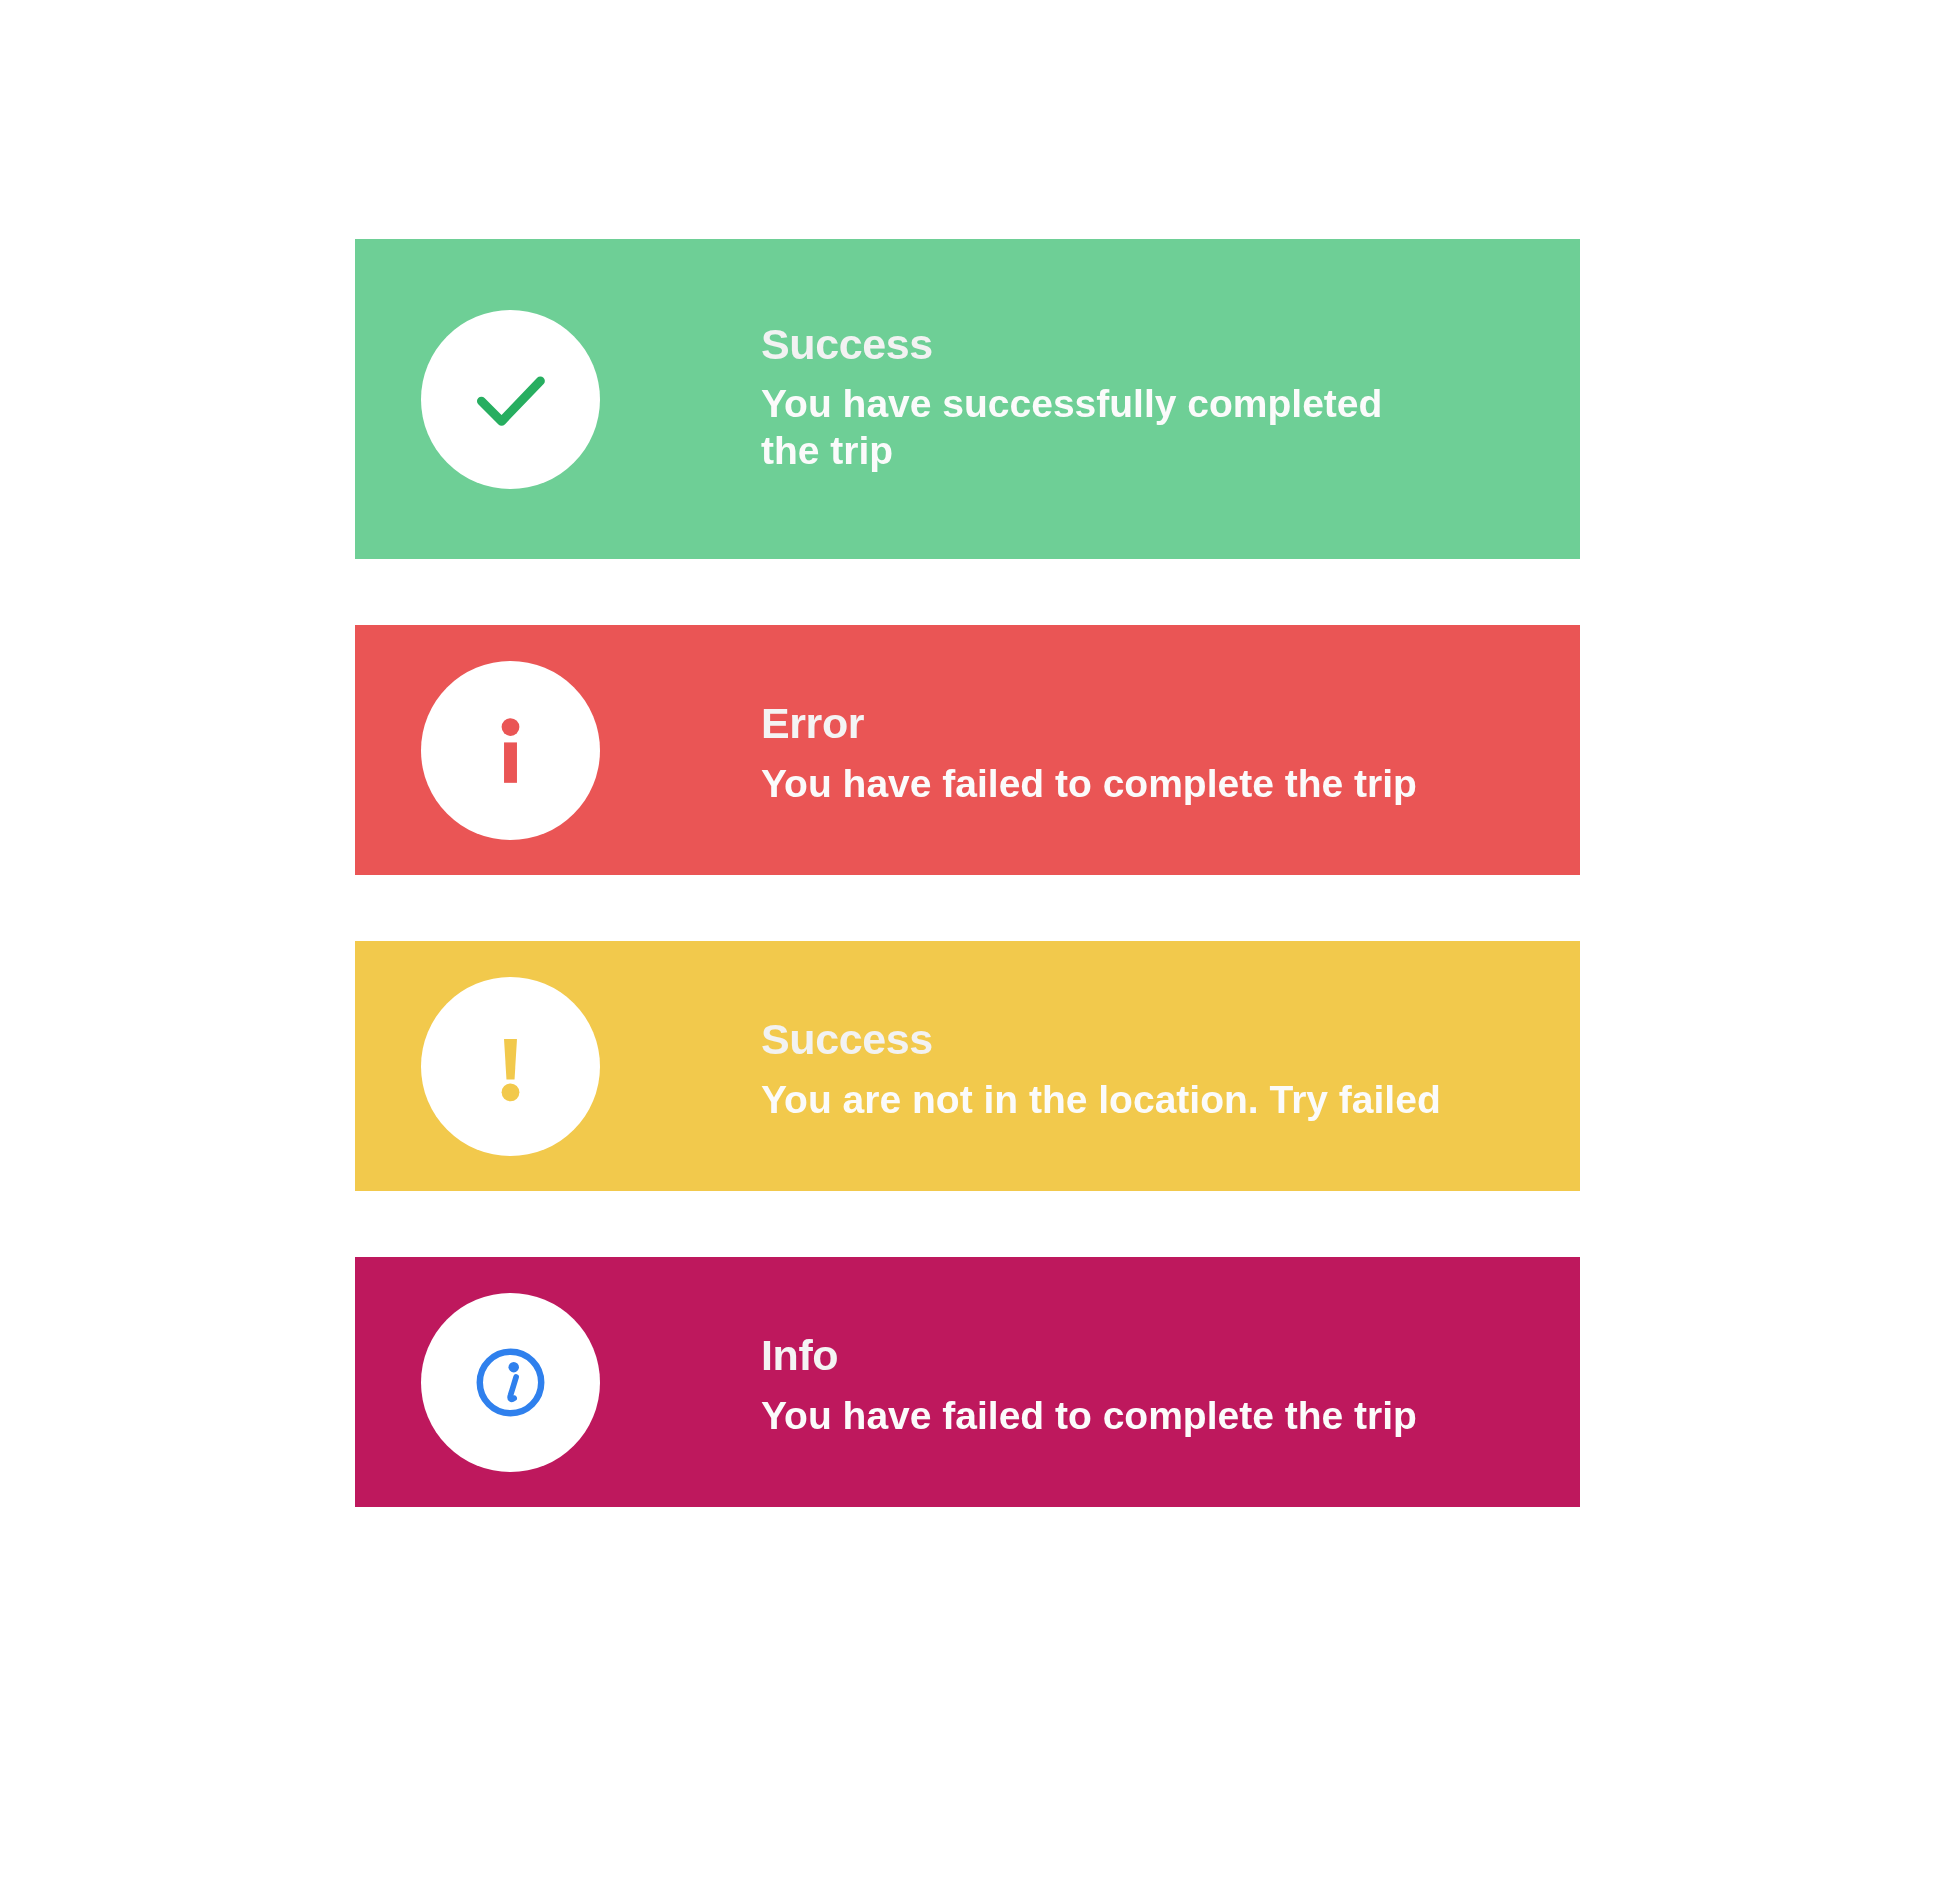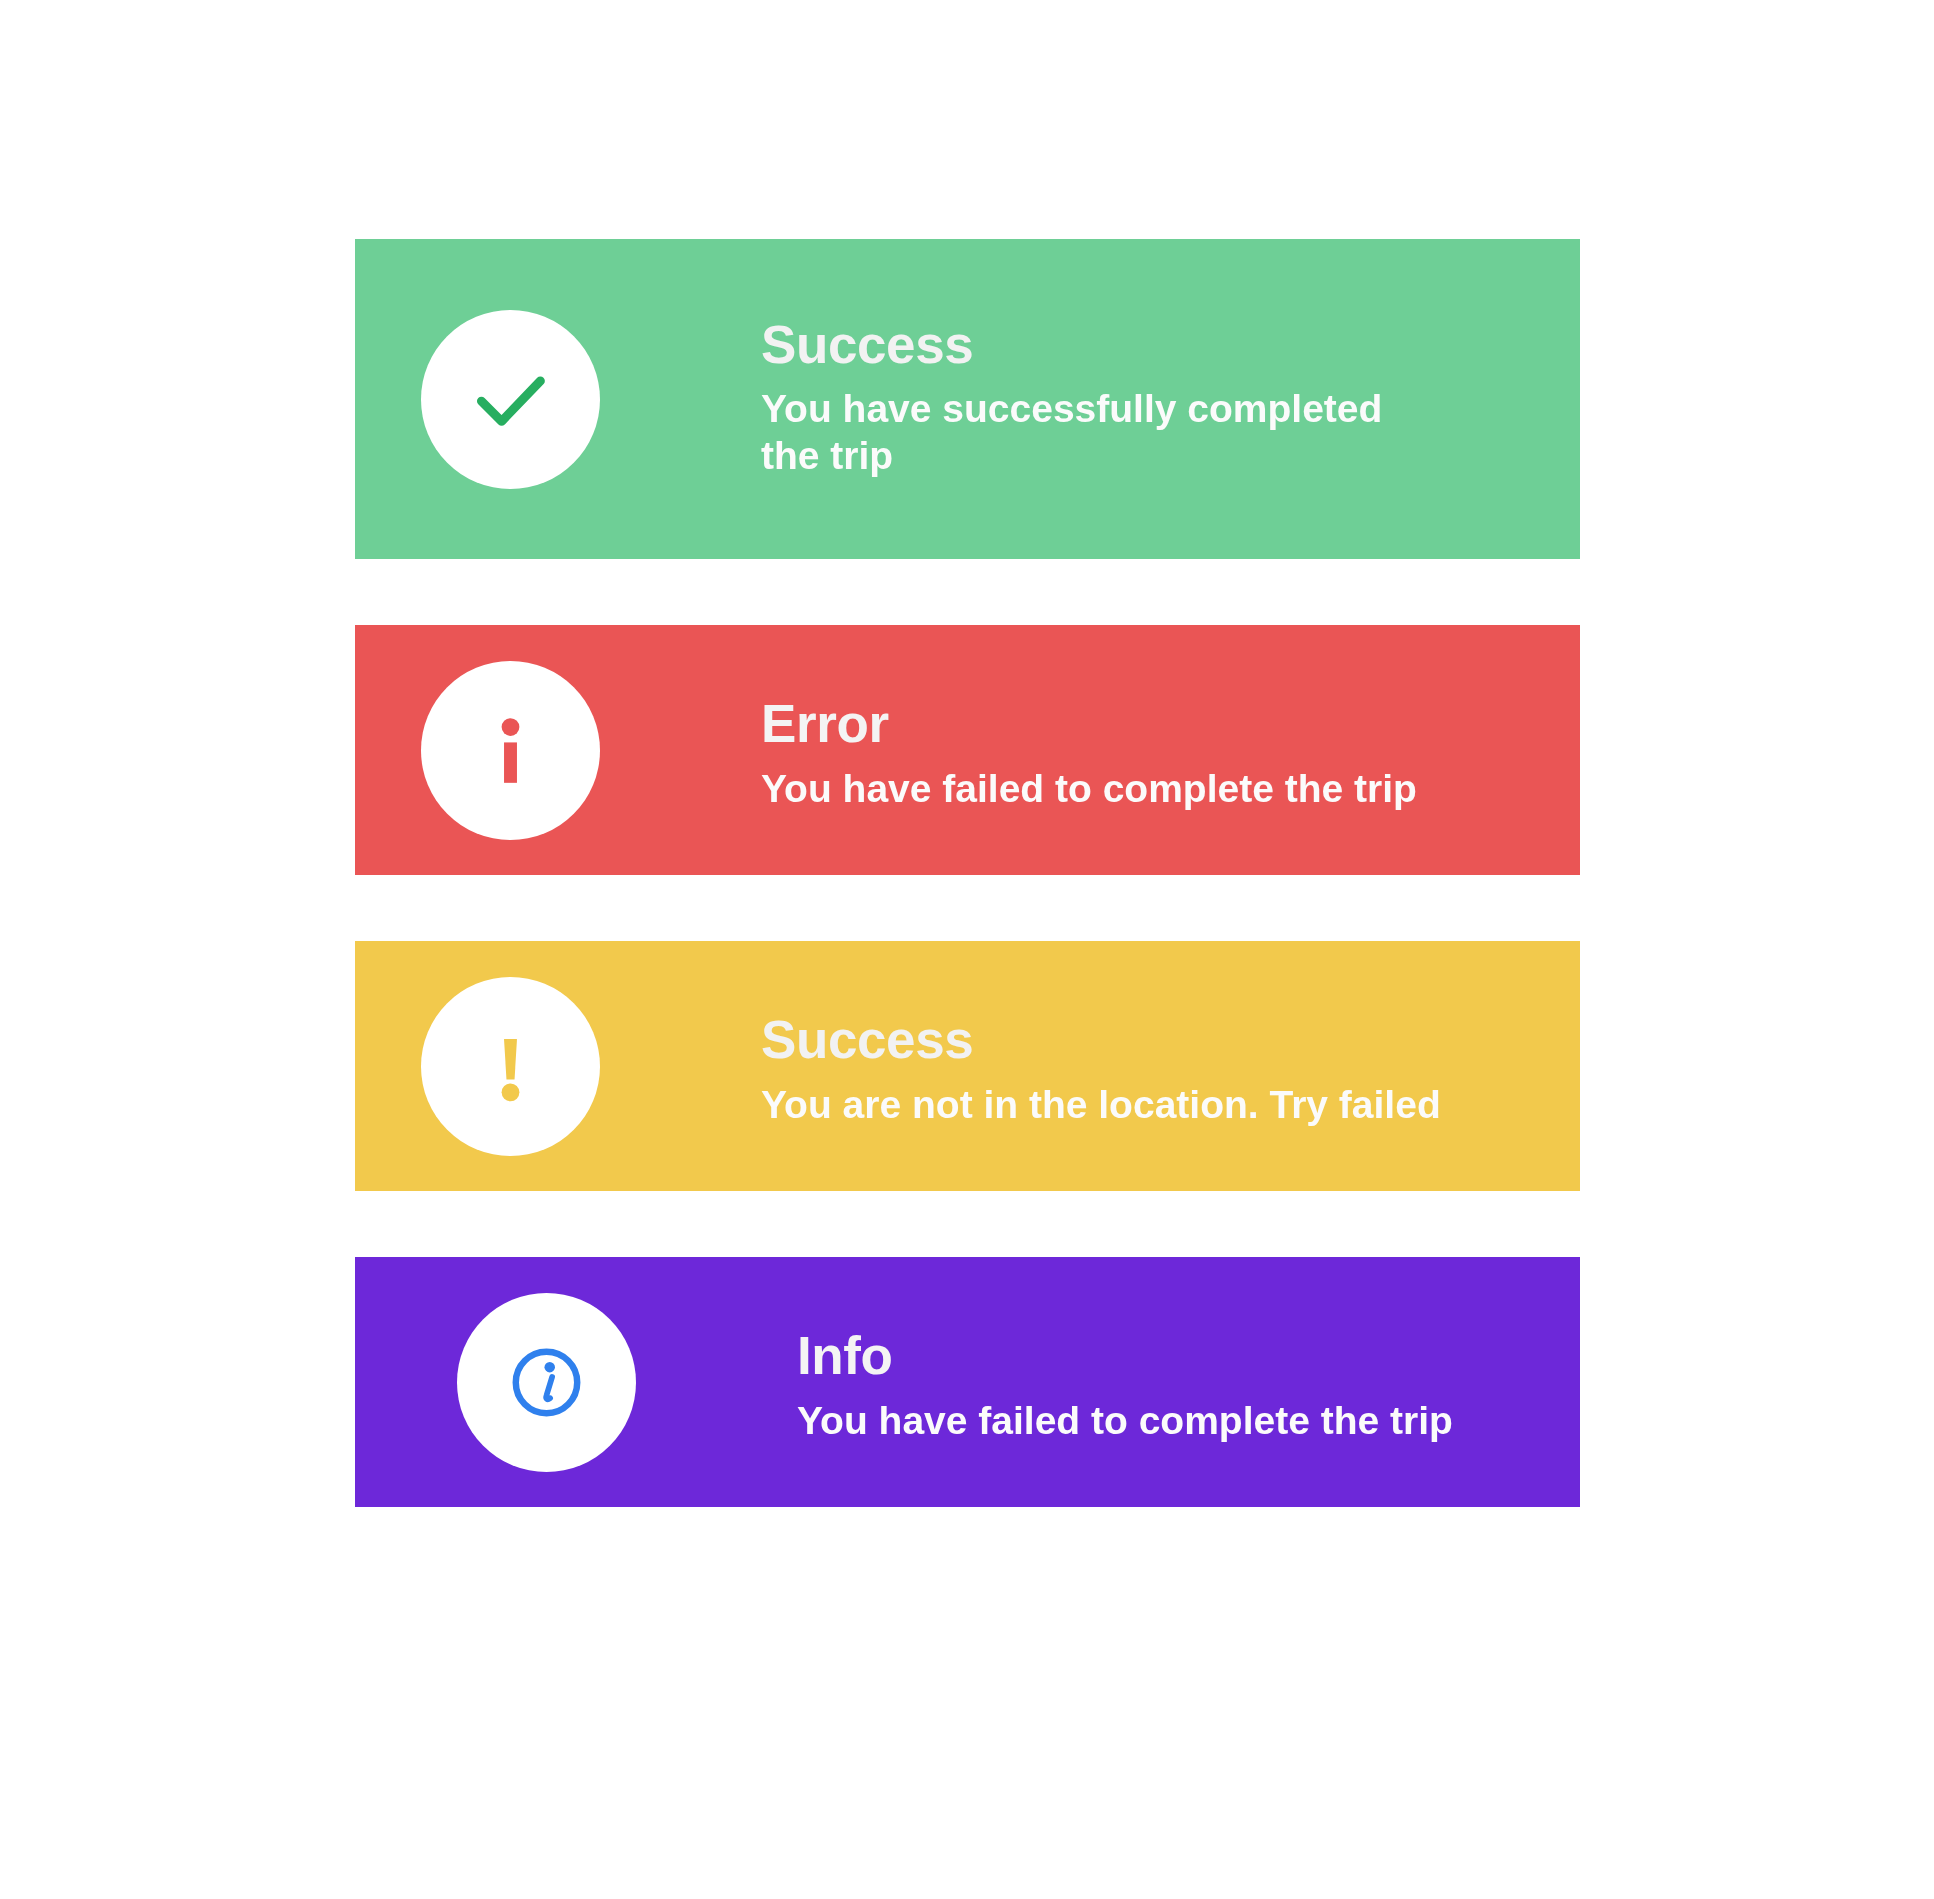--- a/index.html
+++ b/index.html
@@ -31,21 +31,21 @@
     flex-direction: row;
     align-items: center;
     box-sizing: border-box;
     margin-bottom: 66px;
   }
   .alert:last-child { margin-bottom: 0; }
 
   .alert--success { background: #6ECF96; height: 320px; }
   .alert--error   { background: #EA5555; }
   .alert--warning { background: #F2C94C; }
-  .alert--info    { background: #6d28d9; padding-left: 36px; }
+  .alert--info    { background: #be185d; }
 
   .alert-icon-wrap {
     flex: 0 0 auto;
     width: 179px;
     height: 179px;
     margin-left: 66px;
     border-radius: 50%;
     background: #ffffff;
     display: flex;
     align-items: center;
@@ -54,21 +54,21 @@
   .alert-icon-wrap svg { display: block; }
 
   .alert-body {
     flex: 1 1 auto;
     margin-left: 161px;
     padding-right: 48px;
     min-width: 0;
   }
 
   .alert-title {
-    font-size: 53px;
+    font-size: 43px;
     font-weight: bold;
     line-height: 1.02;
     letter-spacing: -0.4px;
     color: #F2F2F2;
     margin: 0 0 14.5px 0;
   }
   .alert--info .alert-title,
   .alert--error .alert-title { color: #F4F4F4; }
 
   .alert-message {

